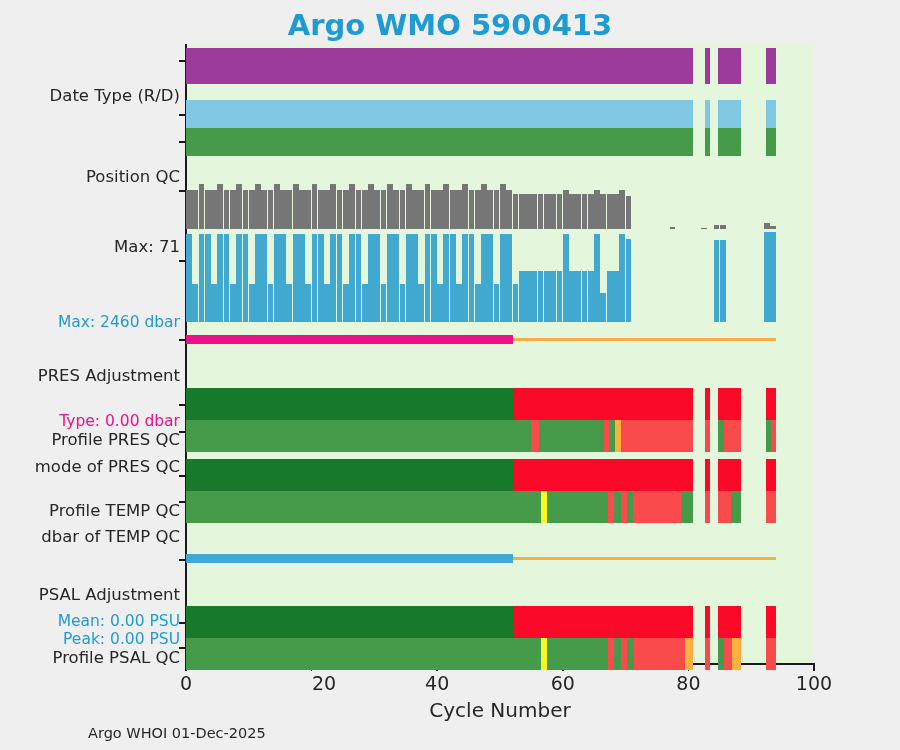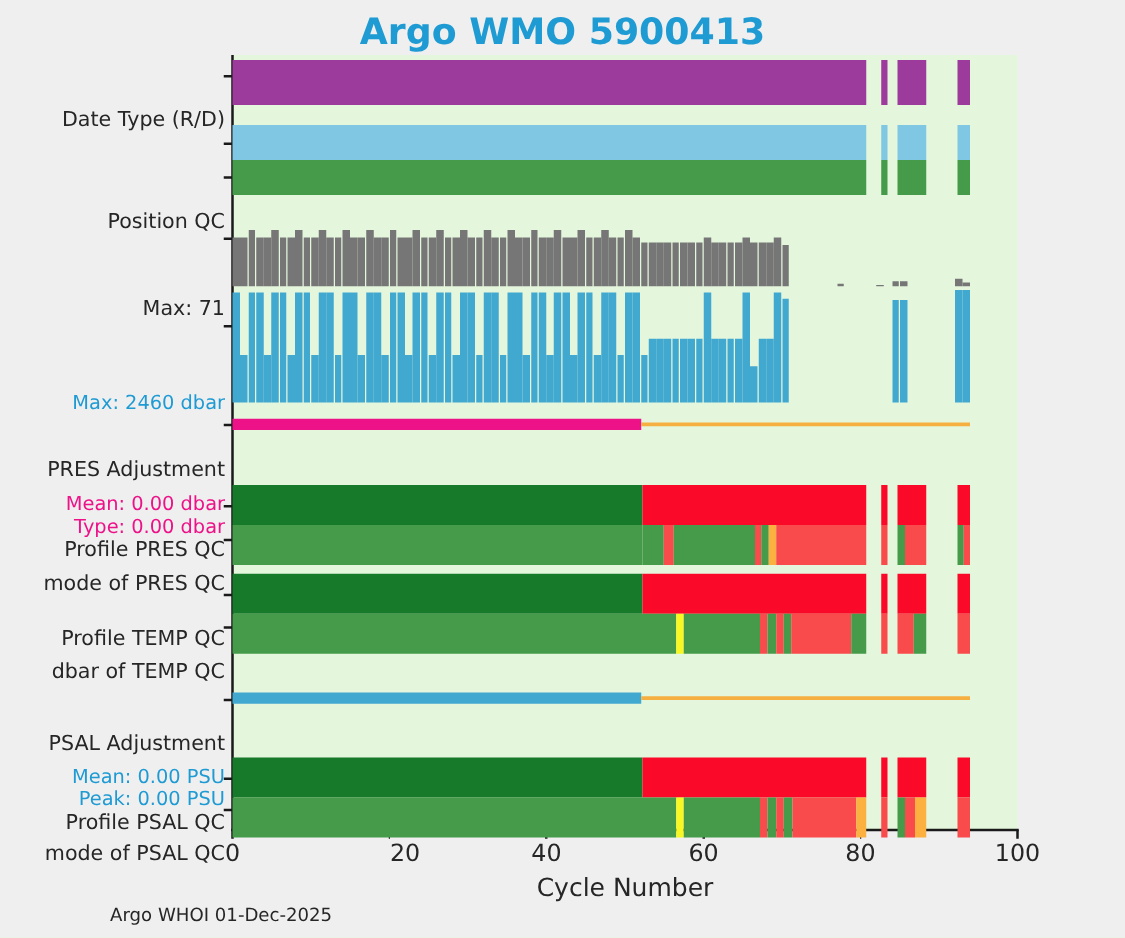--- a/index.html
+++ b/index.html
@@ -81,31 +81,29 @@
 <div id="plot"></div>
 <div id="axisline-left"></div>
 <div id="axisline-bottom"></div>
 
 <div class="labels">
   <div class="lbl" style="top:50px">Date Type (R/D)</div>
   <div class="lbl" style="top:131px">Position QC</div>
   <div class="lbl" style="top:201px">Max: 71</div>
   <div class="lbl blue small" style="top:276px">Max: 2460 dbar</div>
   <div class="lbl" style="top:330px">PRES Adjustment</div>
-  <div class="lbl pink small" style="top:357px">Mean: 0.00 dbar</div>
   <div class="lbl pink small" style="top:375px">Type: 0.00 dbar</div>
   <div class="lbl" style="top:394px">Profile PRES QC</div>
   <div class="lbl" style="top:421px">mode of PRES QC</div>
   <div class="lbl" style="top:465px">Profile TEMP QC</div>
   <div class="lbl" style="top:491px">dbar of TEMP QC</div>
   <div class="lbl" style="top:549px">PSAL Adjustment</div>
   <div class="lbl blue small" style="top:575px">Mean: 0.00 PSU</div>
   <div class="lbl blue small" style="top:593px">Peak: 0.00 PSU</div>
   <div class="lbl" style="top:612px">Profile PSAL QC</div>
-  <div class="lbl" style="top:637px">mode of PSAL QC</div>
 </div>
 
 <div id="ytick-holder">
     <div class="ytick" style="top: 60px;"></div>
     <div class="ytick" style="top: 114px;"></div>
     <div class="ytick" style="top: 141px;"></div>
     <div class="ytick" style="top: 190px;"></div>
     <div class="ytick" style="top: 260px;"></div>
     <div class="ytick" style="top: 339px;"></div>
     <div class="ytick" style="top: 404px;"></div>

